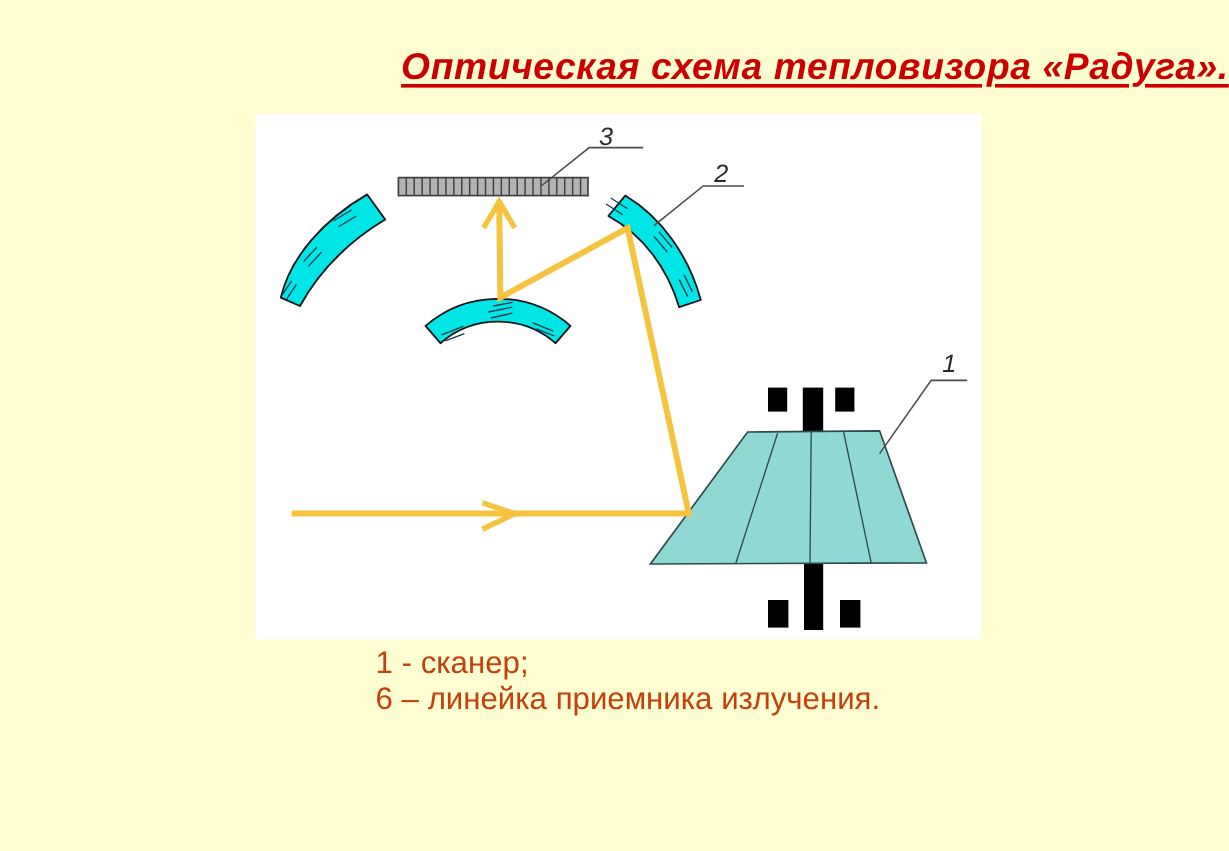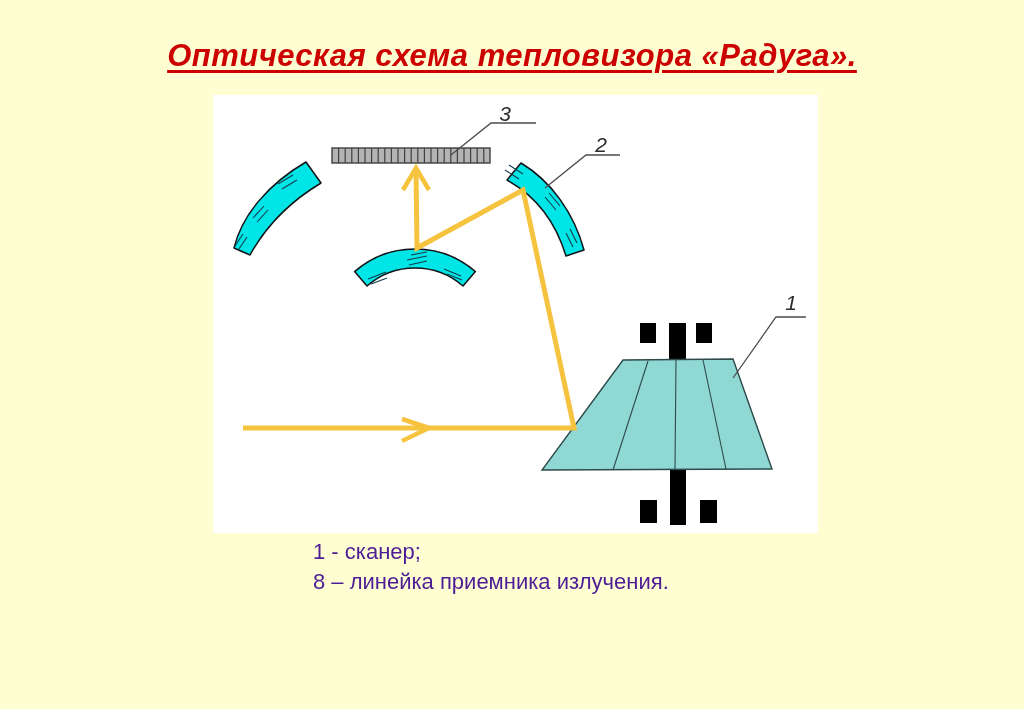--- a/index.html
+++ b/index.html
@@ -7,39 +7,39 @@
     width: 1024px; height: 709px;
     background: #FFFDD2;
     position: relative;
     overflow: hidden;
     font-family: "Liberation Sans", sans-serif;
   }
   .slide-title {
     position: absolute;
     top: 38px; left: 0; width: 1024px;
     margin: 0;
-    text-align: center;
+    text-align: right;
     font-size: 31px;
     font-weight: bold;
     font-style: italic;
     color: #CC0000;
     text-decoration: underline;
     text-underline-offset: 4px;
     letter-spacing: 0.5px;
   }
   .diagram-svg {
     position: absolute;
     top: 0; left: 0;
   }
   .legend {
     position: absolute;
     left: 313px; top: 537px;
-    font-size: 22px;
+    font-size: 26px;
     line-height: 30px;
-    color: #4c1d95;
+    color: #c2410c;
   }
   .diag-label {
     font-family: "Liberation Sans", sans-serif;
     font-style: italic;
     font-size: 21px;
     fill: #2b2b2b;
   }
 </style>
 </head>
 <body>
@@ -96,14 +96,14 @@
     <path d="M806 317 L776 317 L733 378"></path>
   </g>
 
   <text class="diag-label" x="505" y="121" text-anchor="middle">3</text>
   <text class="diag-label" x="601" y="152" text-anchor="middle">2</text>
   <text class="diag-label" x="791" y="310" text-anchor="middle">1</text>
 </svg>
 
 <div class="legend">
   <div>1 - сканер;</div>
-  <div>8 – линейка приемника излучения.</div>
+  <div>6 – линейка приемника излучения.</div>
 </div>
 
 </body></html>

